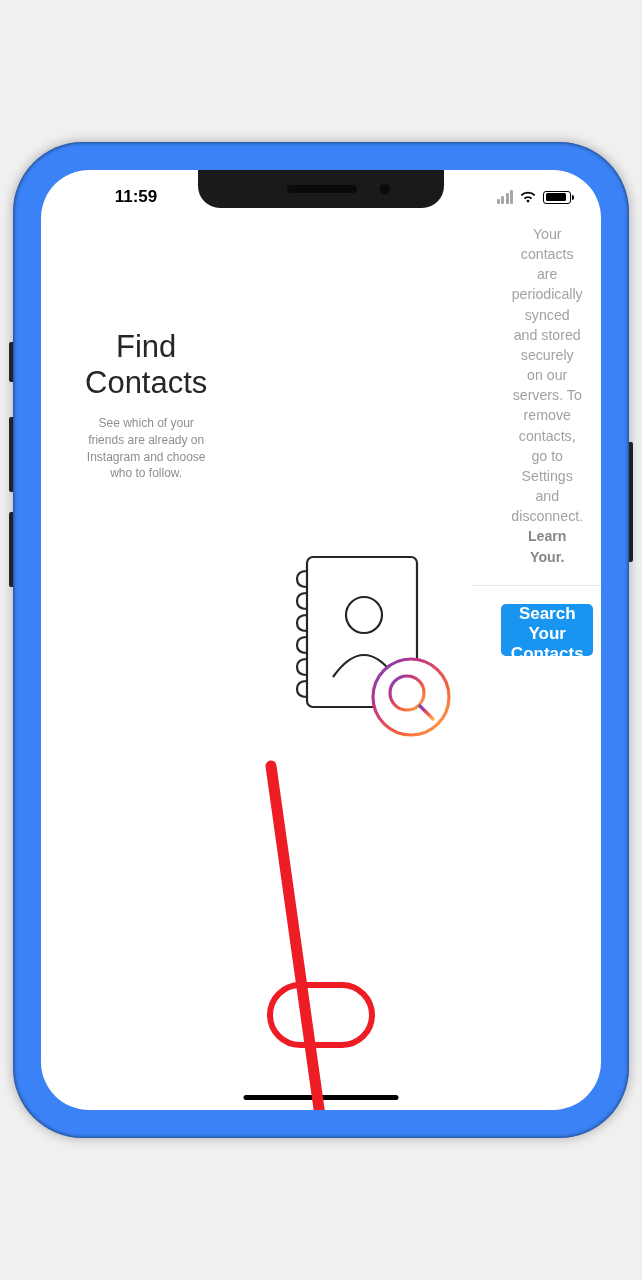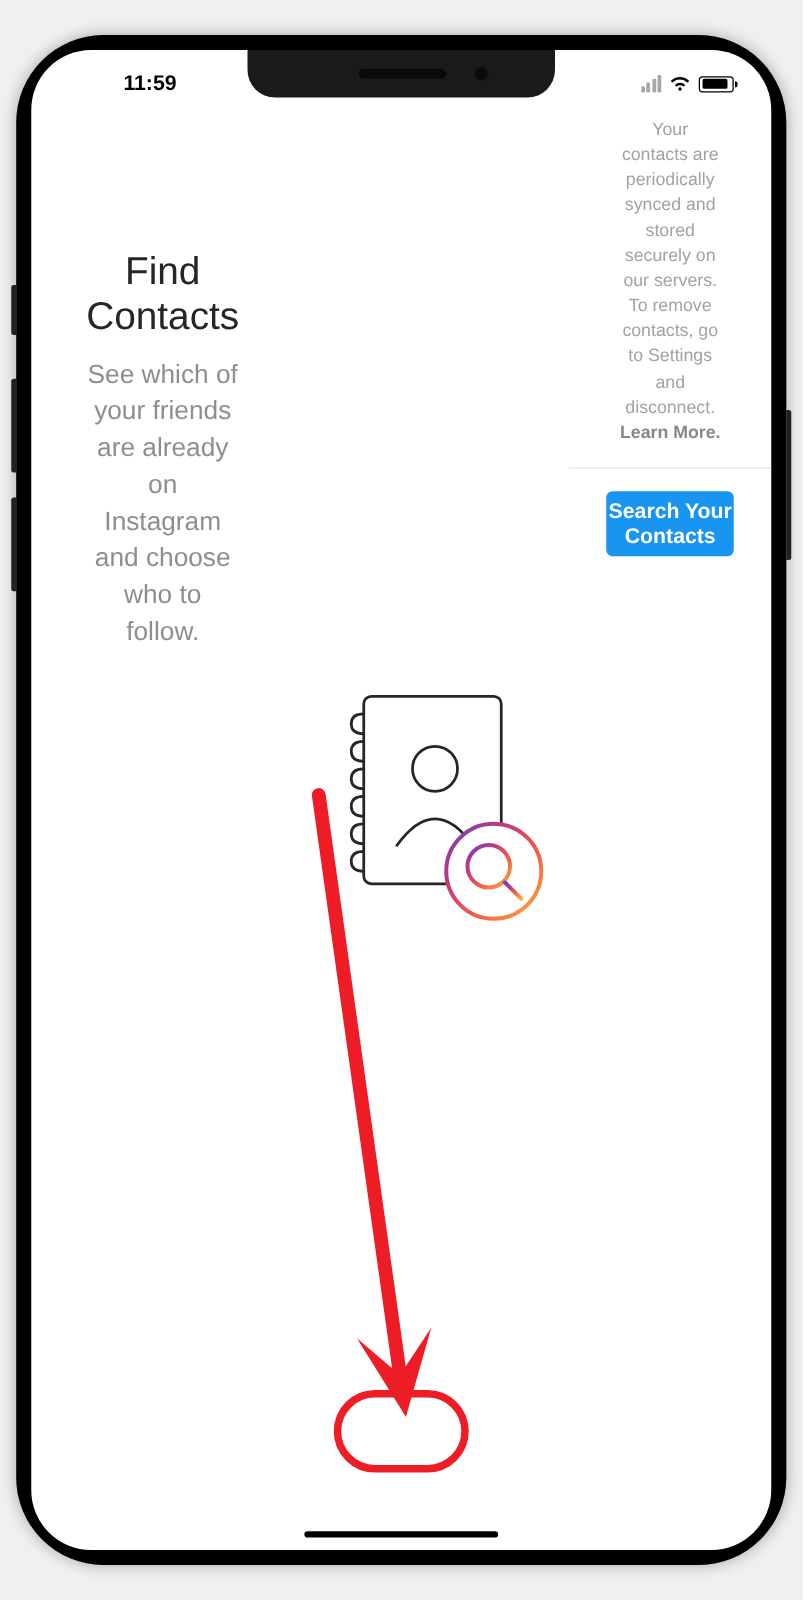--- a/index.html
+++ b/index.html
@@ -7,24 +7,24 @@
       background: #f0f0f0;
       width: 642px;
       height: 1280px;
       font-family: -apple-system, BlinkMacSystemFont, "Helvetica Neue", sans-serif;
       display: flex;
       align-items: center;
       justify-content: center;
     }
     .device {
       width: 616px;
-      height: 1224px;
-      background: #000000;
+      height: 996px;
+      background: #3b82f6;
       border-radius: 70px;
-      padding: 12px;
+      padding: 28px;
       box-shadow: inset 0 0 4px rgba(0,0,0,0.7), 0 0 12px rgba(0,0,0,0.3);
       position: relative;
     }
     .side-btn { position: absolute; background: #222; }
     .mute-btn { left: -4px; top: 200px; width: 4px; height: 40px; border-radius: 2px 0 0 2px; }
     .vol-up { left: -4px; top: 275px; width: 4px; height: 75px; border-radius: 2px 0 0 2px; }
     .vol-dn { left: -4px; top: 370px; width: 4px; height: 75px; border-radius: 2px 0 0 2px; }
     .pwr-btn { right: -4px; top: 300px; width: 4px; height: 120px; border-radius: 0 2px 2px 0; }
 
     .screen {
@@ -87,21 +87,21 @@
       position: absolute;
       top: 54px;
       bottom: 0;
       left: 0;
       right: 0;
       display: flex;
       flex-direction: row;
     }
     .header-area { text-align: center; padding: 105px 44px 0; }
     .title { font-size: 31px; font-weight: 400; color: #262626; margin-bottom: 14px; }
-    .subtitle { font-size: 21px; line-height: 1.4; color: #8e8e8e; font-weight: 400; }
+    .subtitle { font-size: 12px; line-height: 1.4; color: #8e8e8e; font-weight: 400; }
 
     .illustration-wrap {
       flex: 1;
       display: flex;
       align-items: center;
       justify-content: center;
       position: relative;
       margin-top: -40px;
     }
     .illustration{ width: 220px; height: 220px; position: relative; }
@@ -240,21 +240,21 @@
 
             <circle cx="160" cy="160" r="38" fill="#fff" stroke="url(#ig-grad)" stroke-width="3.2"></circle>
             <circle cx="156" cy="156" r="17" fill="none" stroke="url(#ig-grad)" stroke-width="3.2"></circle>
             <line x1="169" y1="169" x2="182" y2="182" stroke="url(#ig-grad)" stroke-width="3.2" stroke-linecap="round"></line>
           </svg>
         </div>
       </div>
 
       <div class="footer-area">
         <p class="fine-print">
-          <span>Your contacts are periodically synced and stored securely on our servers. To remove contacts, go to Settings and disconnect. </span><b>Learn More.</b>
+          <span>Your contacts are periodically synced and stored securely on our servers. To remove contacts, go to Settings and disconnect. </span><b>Learn Your.</b>
         </p>
         <div class="divider"></div>
         <button class="primary-btn">Search Your Contacts</button>
       </div>
     </div>
 
     <div class="home-indicator"></div>
 
     <svg class="annotation arrow-svg" viewBox="0 0 170 540">
       <defs>

